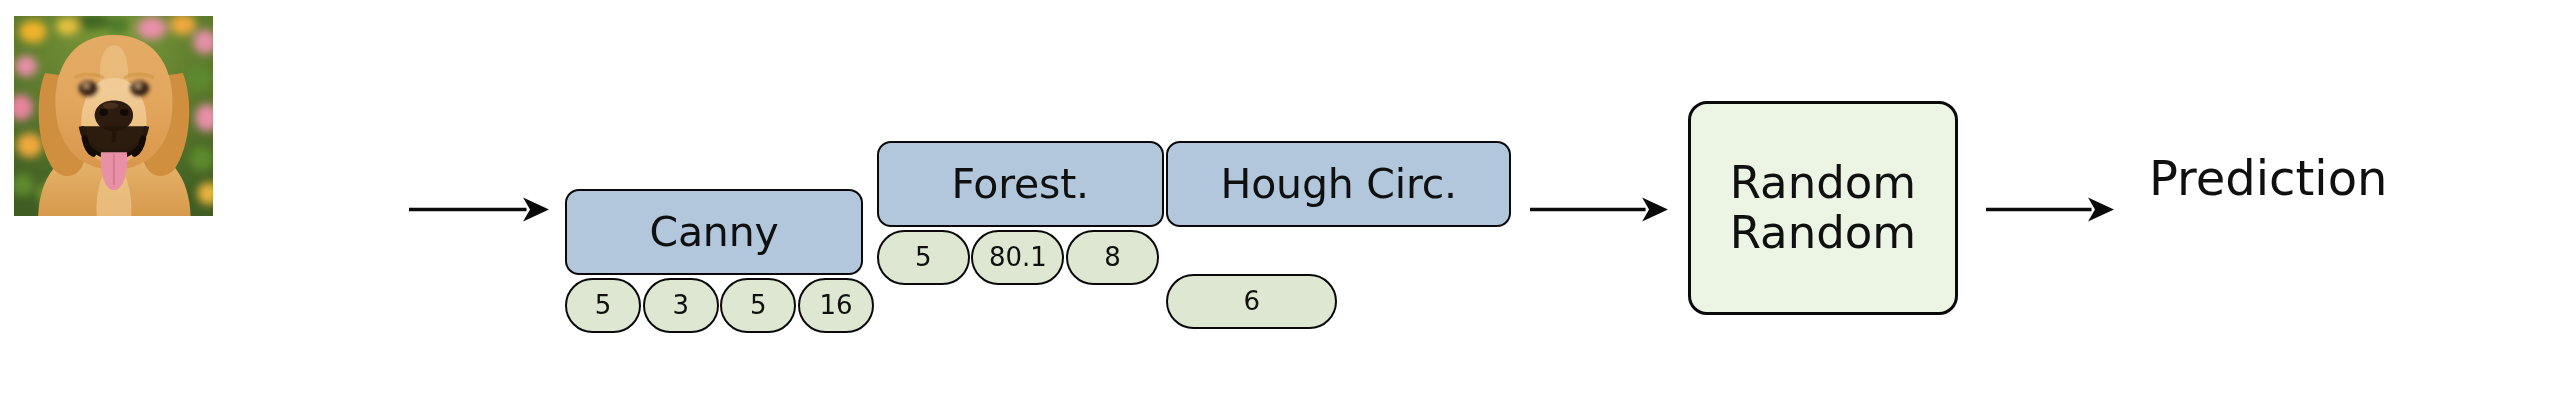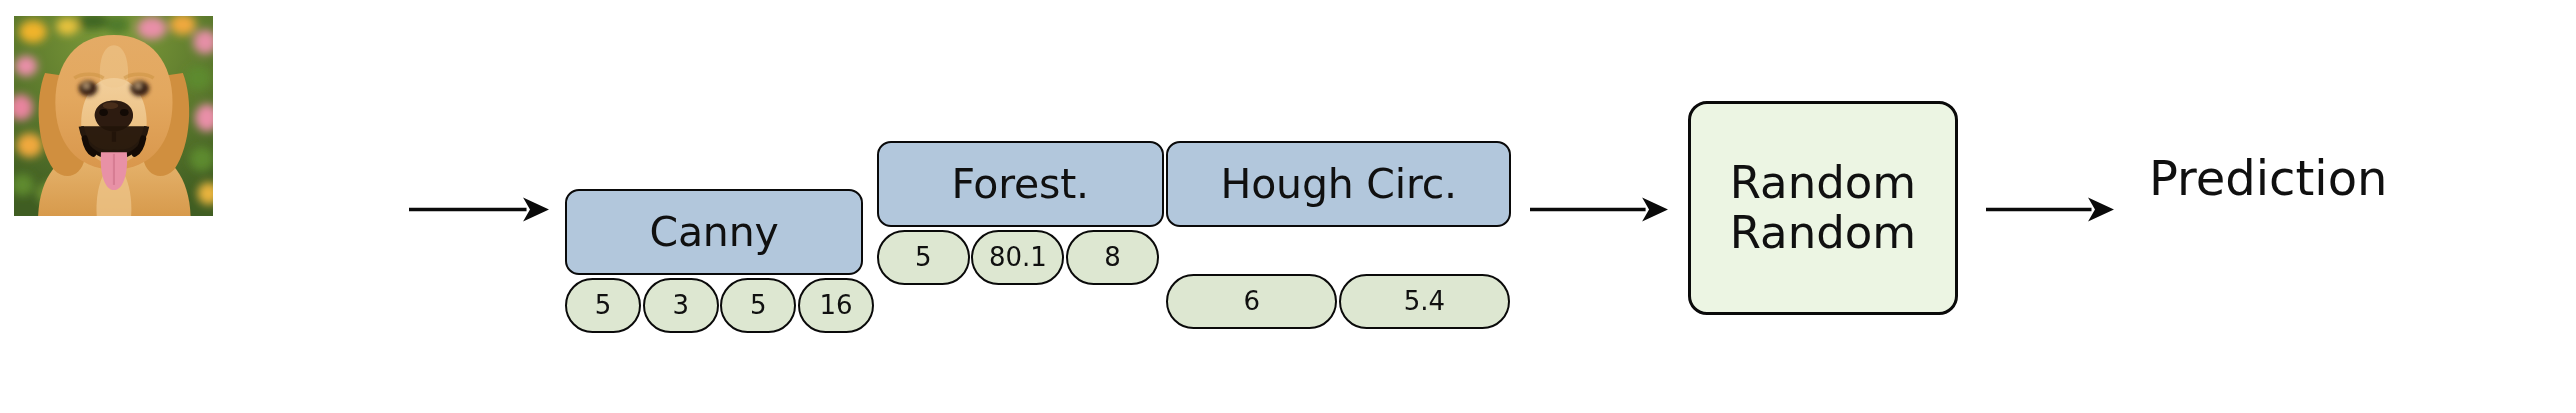--- a/index.html
+++ b/index.html
@@ -223,23 +223,20 @@
     </div>
 
     <div class="stage-group g-hough">
       <div class="stage-box">
         <span class="stage-label">Hough Circ.</span>
       </div>
       <div class="params-row">
         <div class="param-pill">
           <span class="param-value">6</span>
         </div>
-        <div class="param-pill">
-          <span class="param-value">5.4</span>
-        </div>
       </div>
     </div>
 
   </div>
 
   <div class="arrow" style="left:1530px;top:192px;width:138px;">
     <svg width="138" height="35" viewBox="0 0 160 40">
       <line x1="0" y1="20" x2="134" y2="20" stroke="#0a0a0a" stroke-width="4"></line>
       <polygon points="130,6 160,20 130,34 138,20" fill="#0a0a0a"></polygon>
     </svg>

